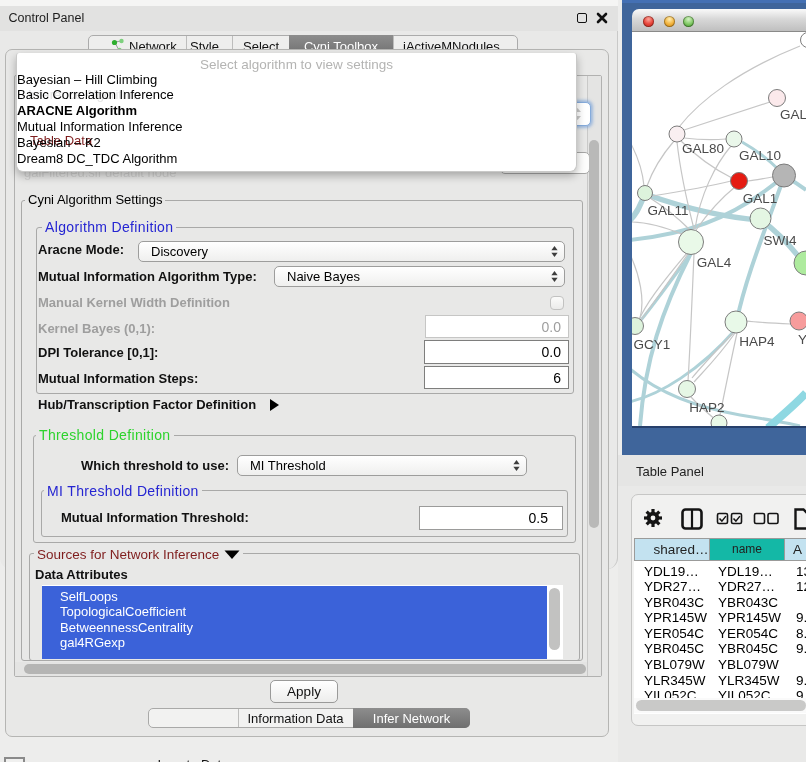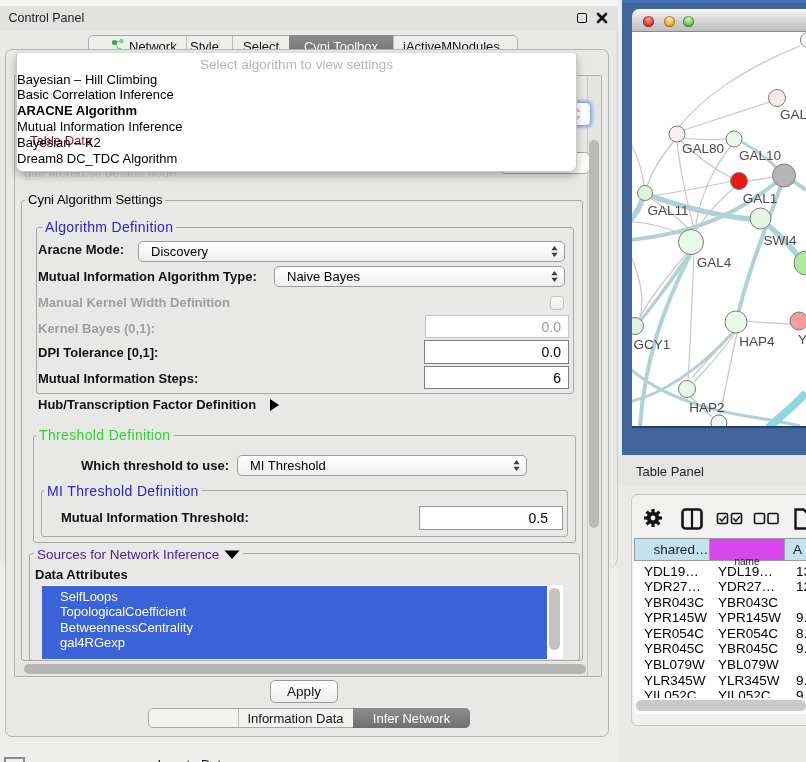--- a/index.html
+++ b/index.html
@@ -130,21 +130,21 @@
       </svg>
   </div>
 
   <div class="group" style="left:41px; top:490px; width:527px; height:47px;"></div>
   <div class="gtitle" style="left:44px; top:483px; color:#2525d2; font-size:14px; letter-spacing:0.35px;">MI Threshold Definition</div>
 
   <div class="lbl" style="position:absolute; left:61px; top:509.5px;">Mutual Information Threshold:</div>
   <div class="field fen" style="left:419px; top:506px; width:144px; height:24px; padding:3px 14px 0 0; border-color:#9b9b9a;">0.5</div>
 
   <div class="group" style="left:29px; top:553px; width:551px; height:108px;"></div>
-  <div class="gtitle" style="left:34px; top:547px; color:#4c1d95; font-weight:normal; font-size:13.5px;">Sources for Network Inference <svg style="vertical-align:-1px; margin-left:1px;" width="16" height="11" viewBox="0 0 16 11">
+  <div class="gtitle" style="left:34px; top:547px; color:#7f1d1d; font-weight:normal; font-size:13.5px;">Sources for Network Inference <svg style="vertical-align:-1px; margin-left:1px;" width="16" height="11" viewBox="0 0 16 11">
         <path d="M0.5 1.5 L15.5 1.5 L8 10 Z" fill="#000"></path>
       </svg></div>
 
   <div class="lbl" style="position:absolute; left:35px; top:566.5px;">Data Attributes</div>
 
   <div class="abs" style="left:42px; top:585px; width:521px; height:74px; background:#fff; overflow:hidden;">
     <div class="abs" style="left:0; top:1px; width:505px; height:73px; background:#3b62d9;"></div>
     <div class="abs" style="left:18px; top:4px; font-size:13px; color:#fff; line-height:15.3px;">
       SelfLoops<br>TopologicalCoefficient<br>BetweennessCentrality<br>gal4RGexp
     </div>
@@ -284,21 +284,21 @@
     <path d="M89.5 10.5 l2.4 2.6 l4 -5" stroke-width="1.5"></path>
     <rect x="110.5" y="5.5" width="10" height="10" rx="1.5" stroke-width="1.6"></rect>
     <rect x="124" y="5.5" width="10" height="10" rx="1.5" stroke-width="1.6"></rect>
     <path d="M151.5 1.5 h8 l4 4 v15 h-12 z" stroke-width="2.4"></path>
   </g>
 </svg>
 
 <div class="abs" style="left:634px; top:537.5px; width:172px; height:176px; background:#fff; overflow:hidden;">
 
   <div class="abs" style="left:0; top:0; width:76px; height:23px; background:#c3e2f0; border:1px solid #9b9b9a; font-size:13.5px; color:#222; text-align:center; padding-top:3px; padding-left:18px;">shared…</div>
-  <div class="abs" style="left:76px; top:0; width:75px; height:23px; background:#d946ef; border:1px solid #9b9b9a; border-left:none; font-size:10px; color:#222; text-align:center; padding-top:17px;">name</div>
+  <div class="abs" style="left:76px; top:0; width:75px; height:23px; background:#14b8a6; border:1px solid #9b9b9a; border-left:none; font-size:12px; color:#222; text-align:center; padding-top:3px;">name</div>
   <div class="abs" style="left:151px; top:0; width:40px; height:23px; background:#c3e2f0; border:1px solid #9b9b9a; border-left:none; font-size:13.5px; color:#222; padding:3px 0 0 8px;">A</div>
 
   <div class="abs" style="left:10px; top:26px; font-size:13.5px; color:#000; line-height:15.6px; white-space:pre;">YDL19…
 YDR27…
 YBR043C
 YPR145W
 YER054C
 YBR045C
 YBL079W
 YLR345W

